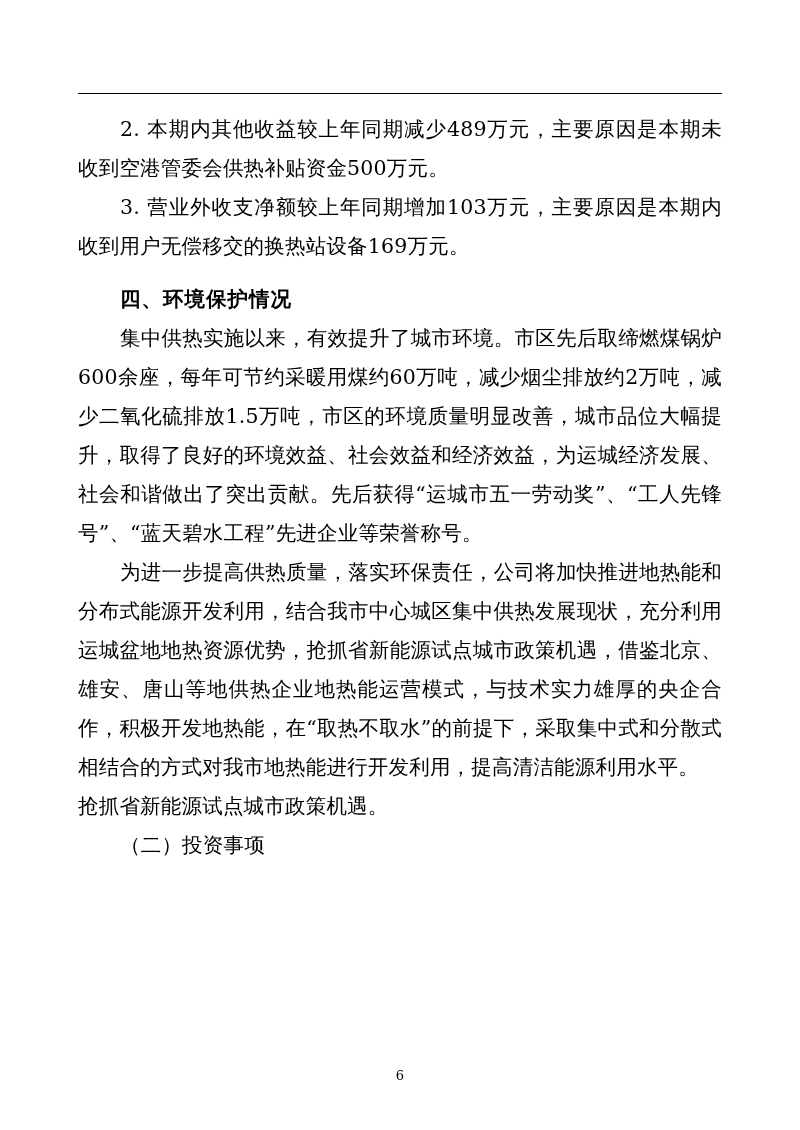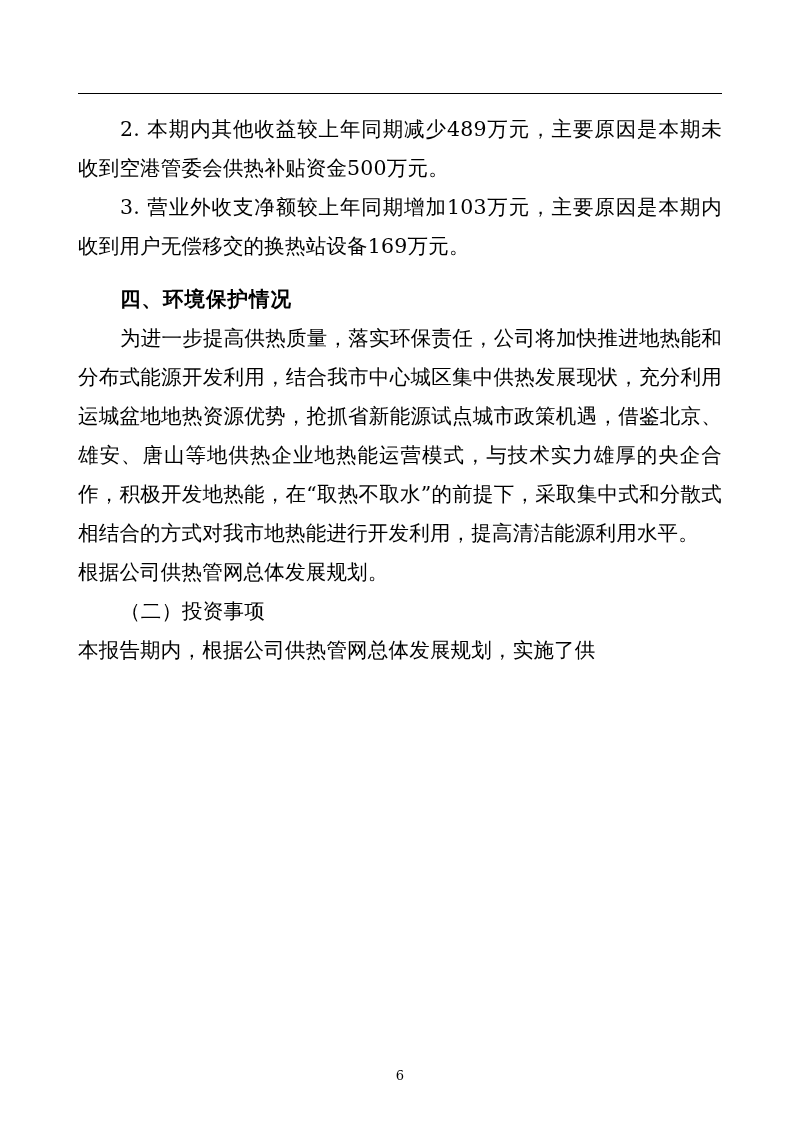--- a/index.html
+++ b/index.html
@@ -68,20 +68,20 @@
 </head>
 <body>
 
 <div class="page">
   <div class="page-border-top"></div>
 
   <div class="content">
     <p class="indent">2. 本期内其他收益较上年同期减少489万元，主要原因是本期未收到空港管委会供热补贴资金500万元。</p>
     <p class="indent">3. 营业外收支净额较上年同期增加103万元，主要原因是本期内收到用户无偿移交的换热站设备169万元。</p>
     <p class="heading">四、环境保护情况</p>
+    <p class="indent">集中供热实施以来，有效提升了城市环境。市区先后取缔燃煤锅炉600余座，每年可节约采暖用煤约60万吨，减少烟尘排放约2万吨，减少二氧化硫排放1.5万吨，市区的环境质量明显改善，城市品位大幅提升，取得了良好的环境效益、社会效益和经济效益，为运城经济发展、社会和谐做出了突出贡献。先后获得“运城市五一劳动奖”、“工人先锋号”、“蓝天碧水工程”先进企业等荣誉称号。</p>
     <p class="indent">为进一步提高供热质量，落实环保责任，公司将加快推进地热能和分布式能源开发利用，结合我市中心城区集中供热发展现状，充分利用运城盆地地热资源优势，抢抓省新能源试点城市政策机遇，借鉴北京、雄安、唐山等地供热企业地热能运营模式，与技术实力雄厚的央企合作，积极开发地热能，在“取热不取水”的前提下，采取集中式和分散式相结合的方式对我市地热能进行开发利用，提高清洁能源利用水平。</p>
-    <p>根据公司供热管网总体发展规划。</p>
+    <p>抢抓省新能源试点城市政策机遇。</p>
     <p class="sub">（二）投资事项</p>
-    <p>本报告期内，根据公司供热管网总体发展规划，实施了供</p>
   </div>
 
   <div class="footer">6</div>
 </div>
 
 </body></html>

